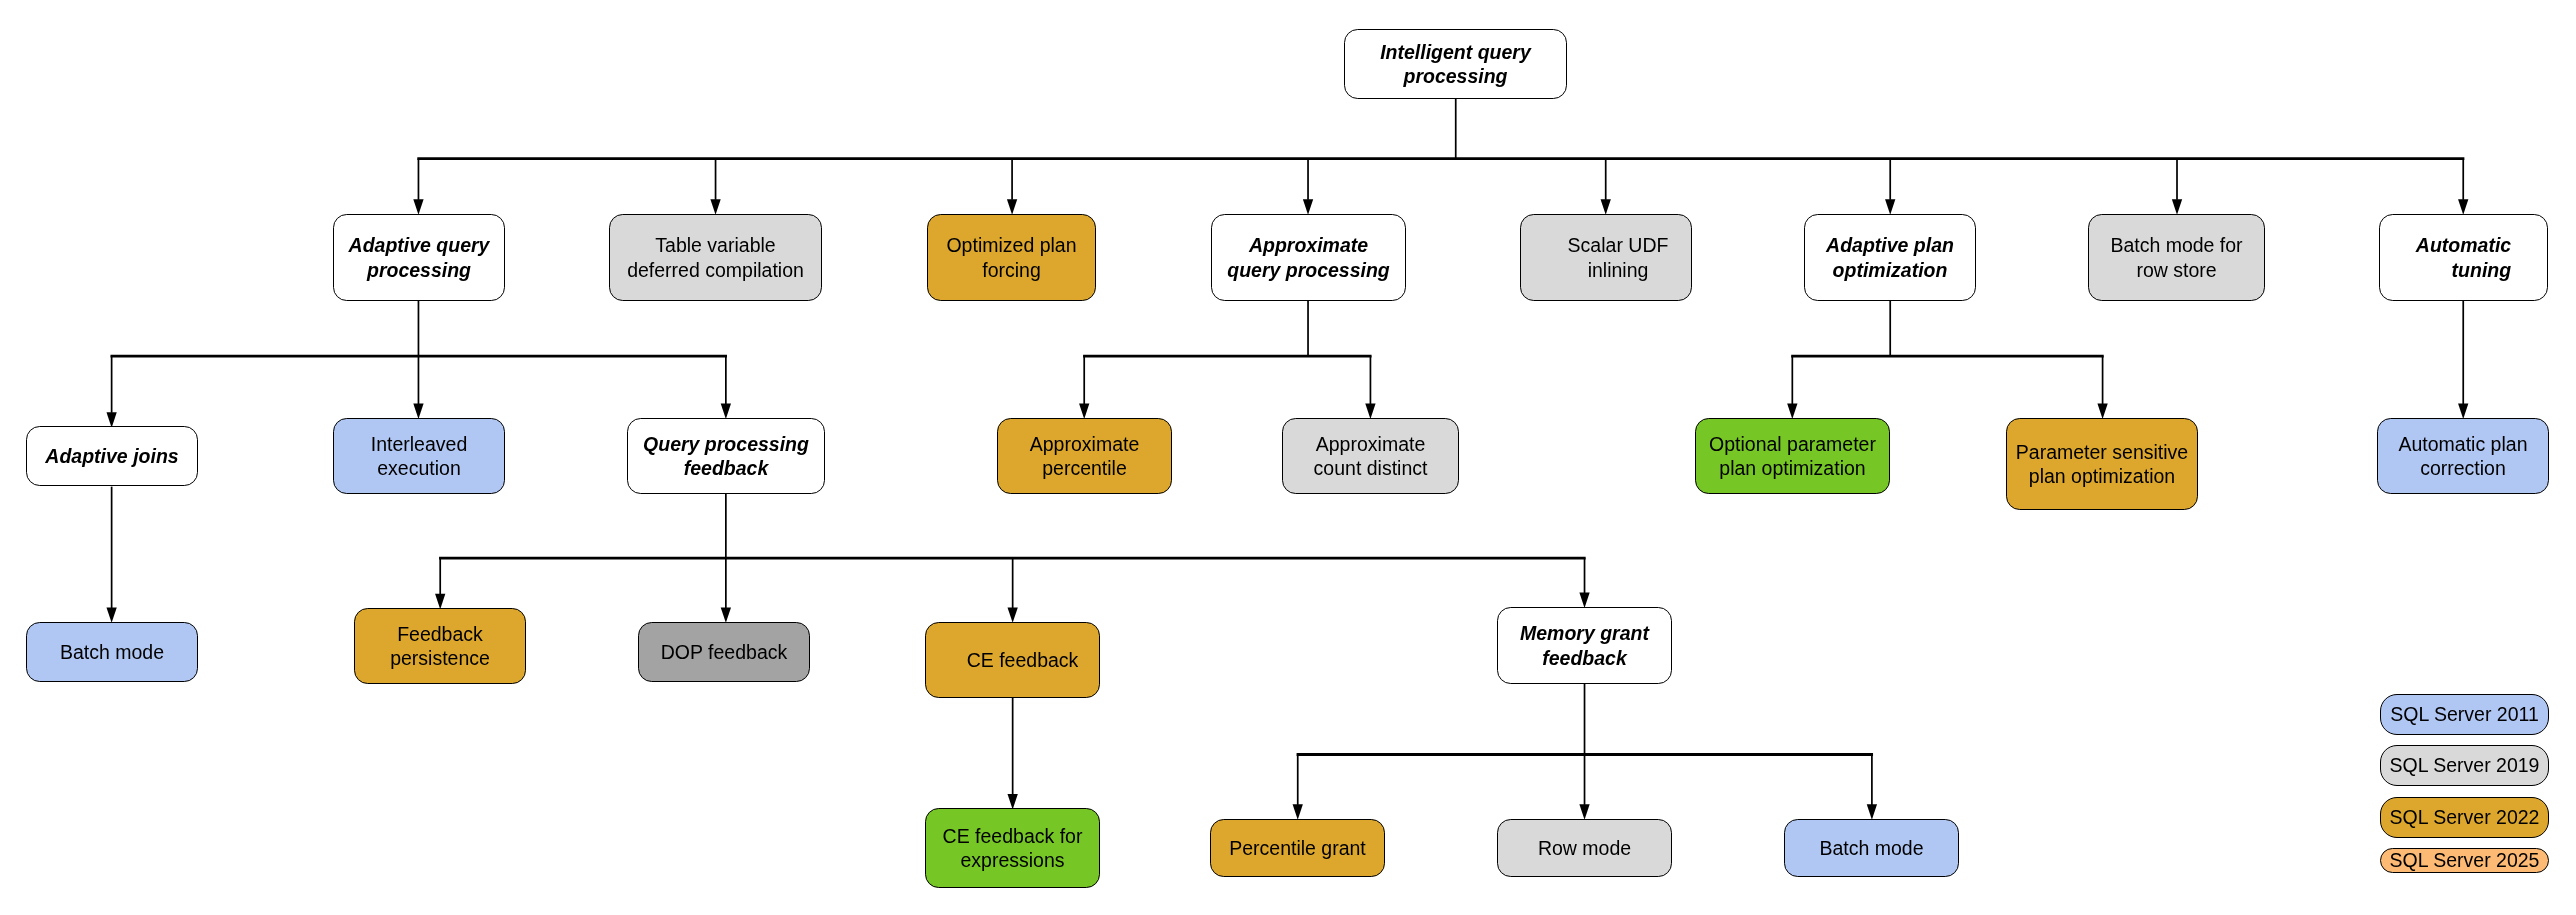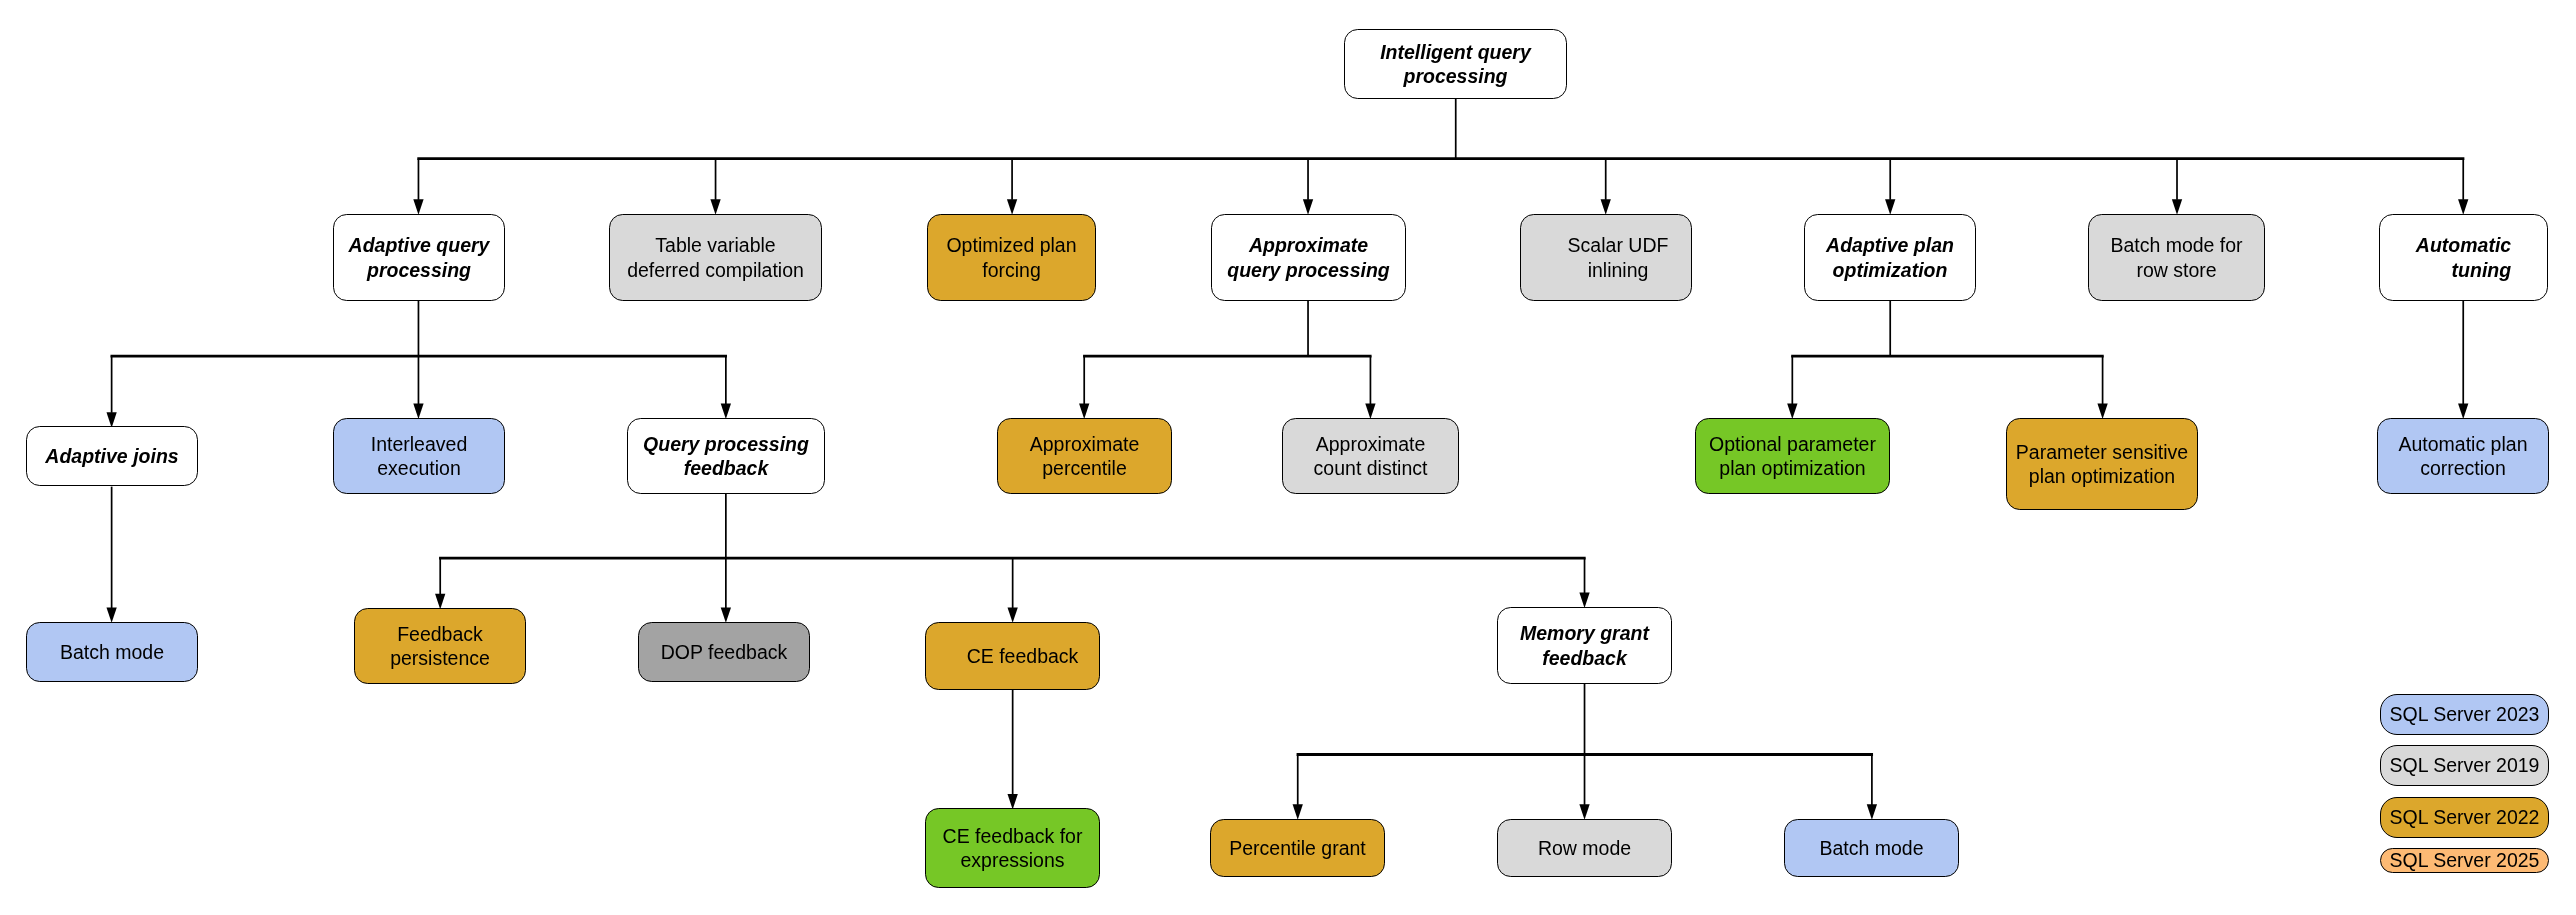--- a/index.html
+++ b/index.html
@@ -135,29 +135,29 @@
       <div class="node" style="left: 1695px; top: 418px; width: 195px; height: 76px; background: rgb(118, 199, 38);">Optional parameter
 plan optimization</div>
       <div class="node" style="left: 2006px; top: 418px; width: 192px; height: 92px; background: rgb(220, 167, 44);">Parameter sensitive
 plan optimization</div>
       <div class="node" style="left: 2377px; top: 418px; width: 172px; height: 76px; background: rgb(177, 199, 243);">Automatic plan
 correction</div>
       <div class="node" style="left: 26px; top: 622px; width: 172px; height: 60px; background: rgb(177, 199, 243);">Batch mode</div>
       <div class="node" style="left: 354px; top: 608px; width: 172px; height: 76px; background: rgb(220, 167, 44);">Feedback
 persistence</div>
       <div class="node" style="left: 638px; top: 622px; width: 172px; height: 60px; background: #a3a3a3;">DOP feedback</div>
-      <div class="node" style="left: 925px; top: 622px; width: 175px; height: 68px; background: rgb(220, 167, 44); padding-left: 20px;">CE feedback</div>
+      <div class="node" style="left: 925px; top: 622px; width: 175px; height: 76px; background: rgb(220, 167, 44); padding-left: 20px;">CE feedback</div>
       <div class="node bold" style="left: 1497px; top: 607px; width: 175px; height: 77px; background: rgb(255, 255, 255);">Memory grant
 feedback</div>
       <div class="node" style="left: 925px; top: 808px; width: 175px; height: 80px; background: rgb(118, 199, 38);">CE feedback for
 expressions</div>
       <div class="node" style="left: 1210px; top: 819px; width: 175px; height: 58px; background: rgb(220, 167, 44);">Percentile grant</div>
       <div class="node" style="left: 1497px; top: 819px; width: 175px; height: 58px; background: rgb(217, 217, 217);">Row mode</div>
       <div class="node" style="left: 1784px; top: 819px; width: 175px; height: 58px; background: rgb(177, 199, 243);">Batch mode</div>
     </div>
   <div id="legend">
-      <div class="legend-item" style="left: 2380px; top: 694px; width: 169px; height: 41px; background: rgb(177, 199, 243);">SQL Server 2023</div>
+      <div class="legend-item" style="left: 2380px; top: 694px; width: 169px; height: 41px; background: rgb(177, 199, 243);">SQL Server 2011</div>
       <div class="legend-item" style="left: 2380px; top: 745px; width: 169px; height: 41px; background: rgb(217, 217, 217);">SQL Server 2019</div>
       <div class="legend-item" style="left: 2380px; top: 797px; width: 169px; height: 41px; background: rgb(220, 167, 44);">SQL Server 2022</div>
       <div class="legend-item" style="left: 2380px; top: 848px; width: 169px; height: 25px; background: #fdba74; text-align: right;">SQL Server 2025</div>
     </div>
 </div>
 
 
 </body></html>

